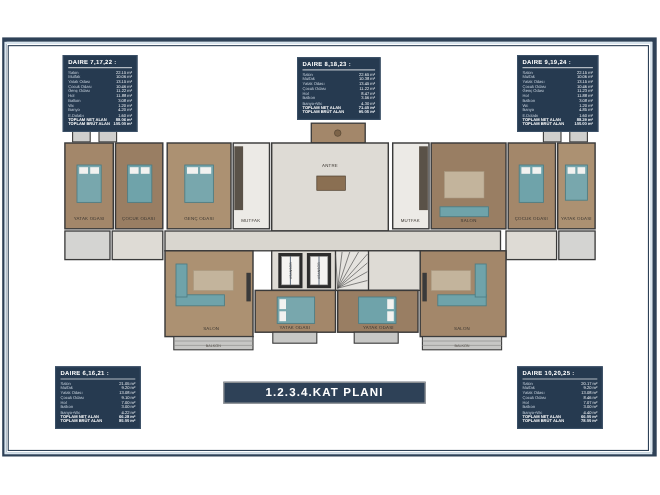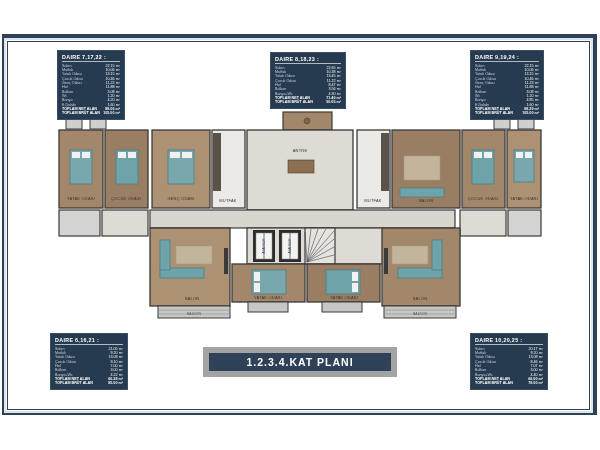--- a/index.html
+++ b/index.html
@@ -11,21 +11,21 @@
   .frame-inner{position:absolute;left:7px;top:41px;width:581px;height:367px;border:1.5px solid #2e4157;pointer-events:none;}
   
   .info-box{position:absolute;background:#263a50;border:1px solid #3a4f66;color:#e8edf3;padding:3px 4px 3px 4px;box-sizing:border-box;}
   .info-title{font-size:5.4px;font-weight:bold;color:#ffffff;letter-spacing:.3px;border-bottom:.5px solid rgba(255,255,255,.65);padding-bottom:1px;margin-bottom:1.5px;white-space:nowrap;}
   .info-row{display:flex;justify-content:space-between;font-size:3.7px;line-height:4.35px;color:#c7d2de;white-space:nowrap;}
   .info-row .val{color:#f0f4f8;}
   .info-row.total{color:#ffffff;font-weight:bold;}
   
   svg.plan{position:absolute;left:0;top:0;}
   
-  .plan-title{position:absolute;left:203px;top:347px;width:182px;height:18px;background:#2e4157;border:6px solid #a3a3a3;color:#ffffff;font-size:10.5px;font-weight:bold;letter-spacing:1px;display:flex;align-items:center;justify-content:center;}
+  .plan-title{position:absolute;left:203px;top:347px;width:182px;height:18px;background:#2e4157;border:1px solid #a3a3a3;color:#ffffff;font-size:10.5px;font-weight:bold;letter-spacing:1px;display:flex;align-items:center;justify-content:center;}
   text{font-family:"Liberation Sans",sans-serif;fill:#3a3530;}
   .roomlbl{font-size:4px;letter-spacing:.2px;}
   .balclbl{font-size:3.4px;fill:#55504a;}
   .elevlbl{font-size:3.1px;fill:#444;}
 </style>
 </head>
 <body>
 
 <div class="canvas">
 

